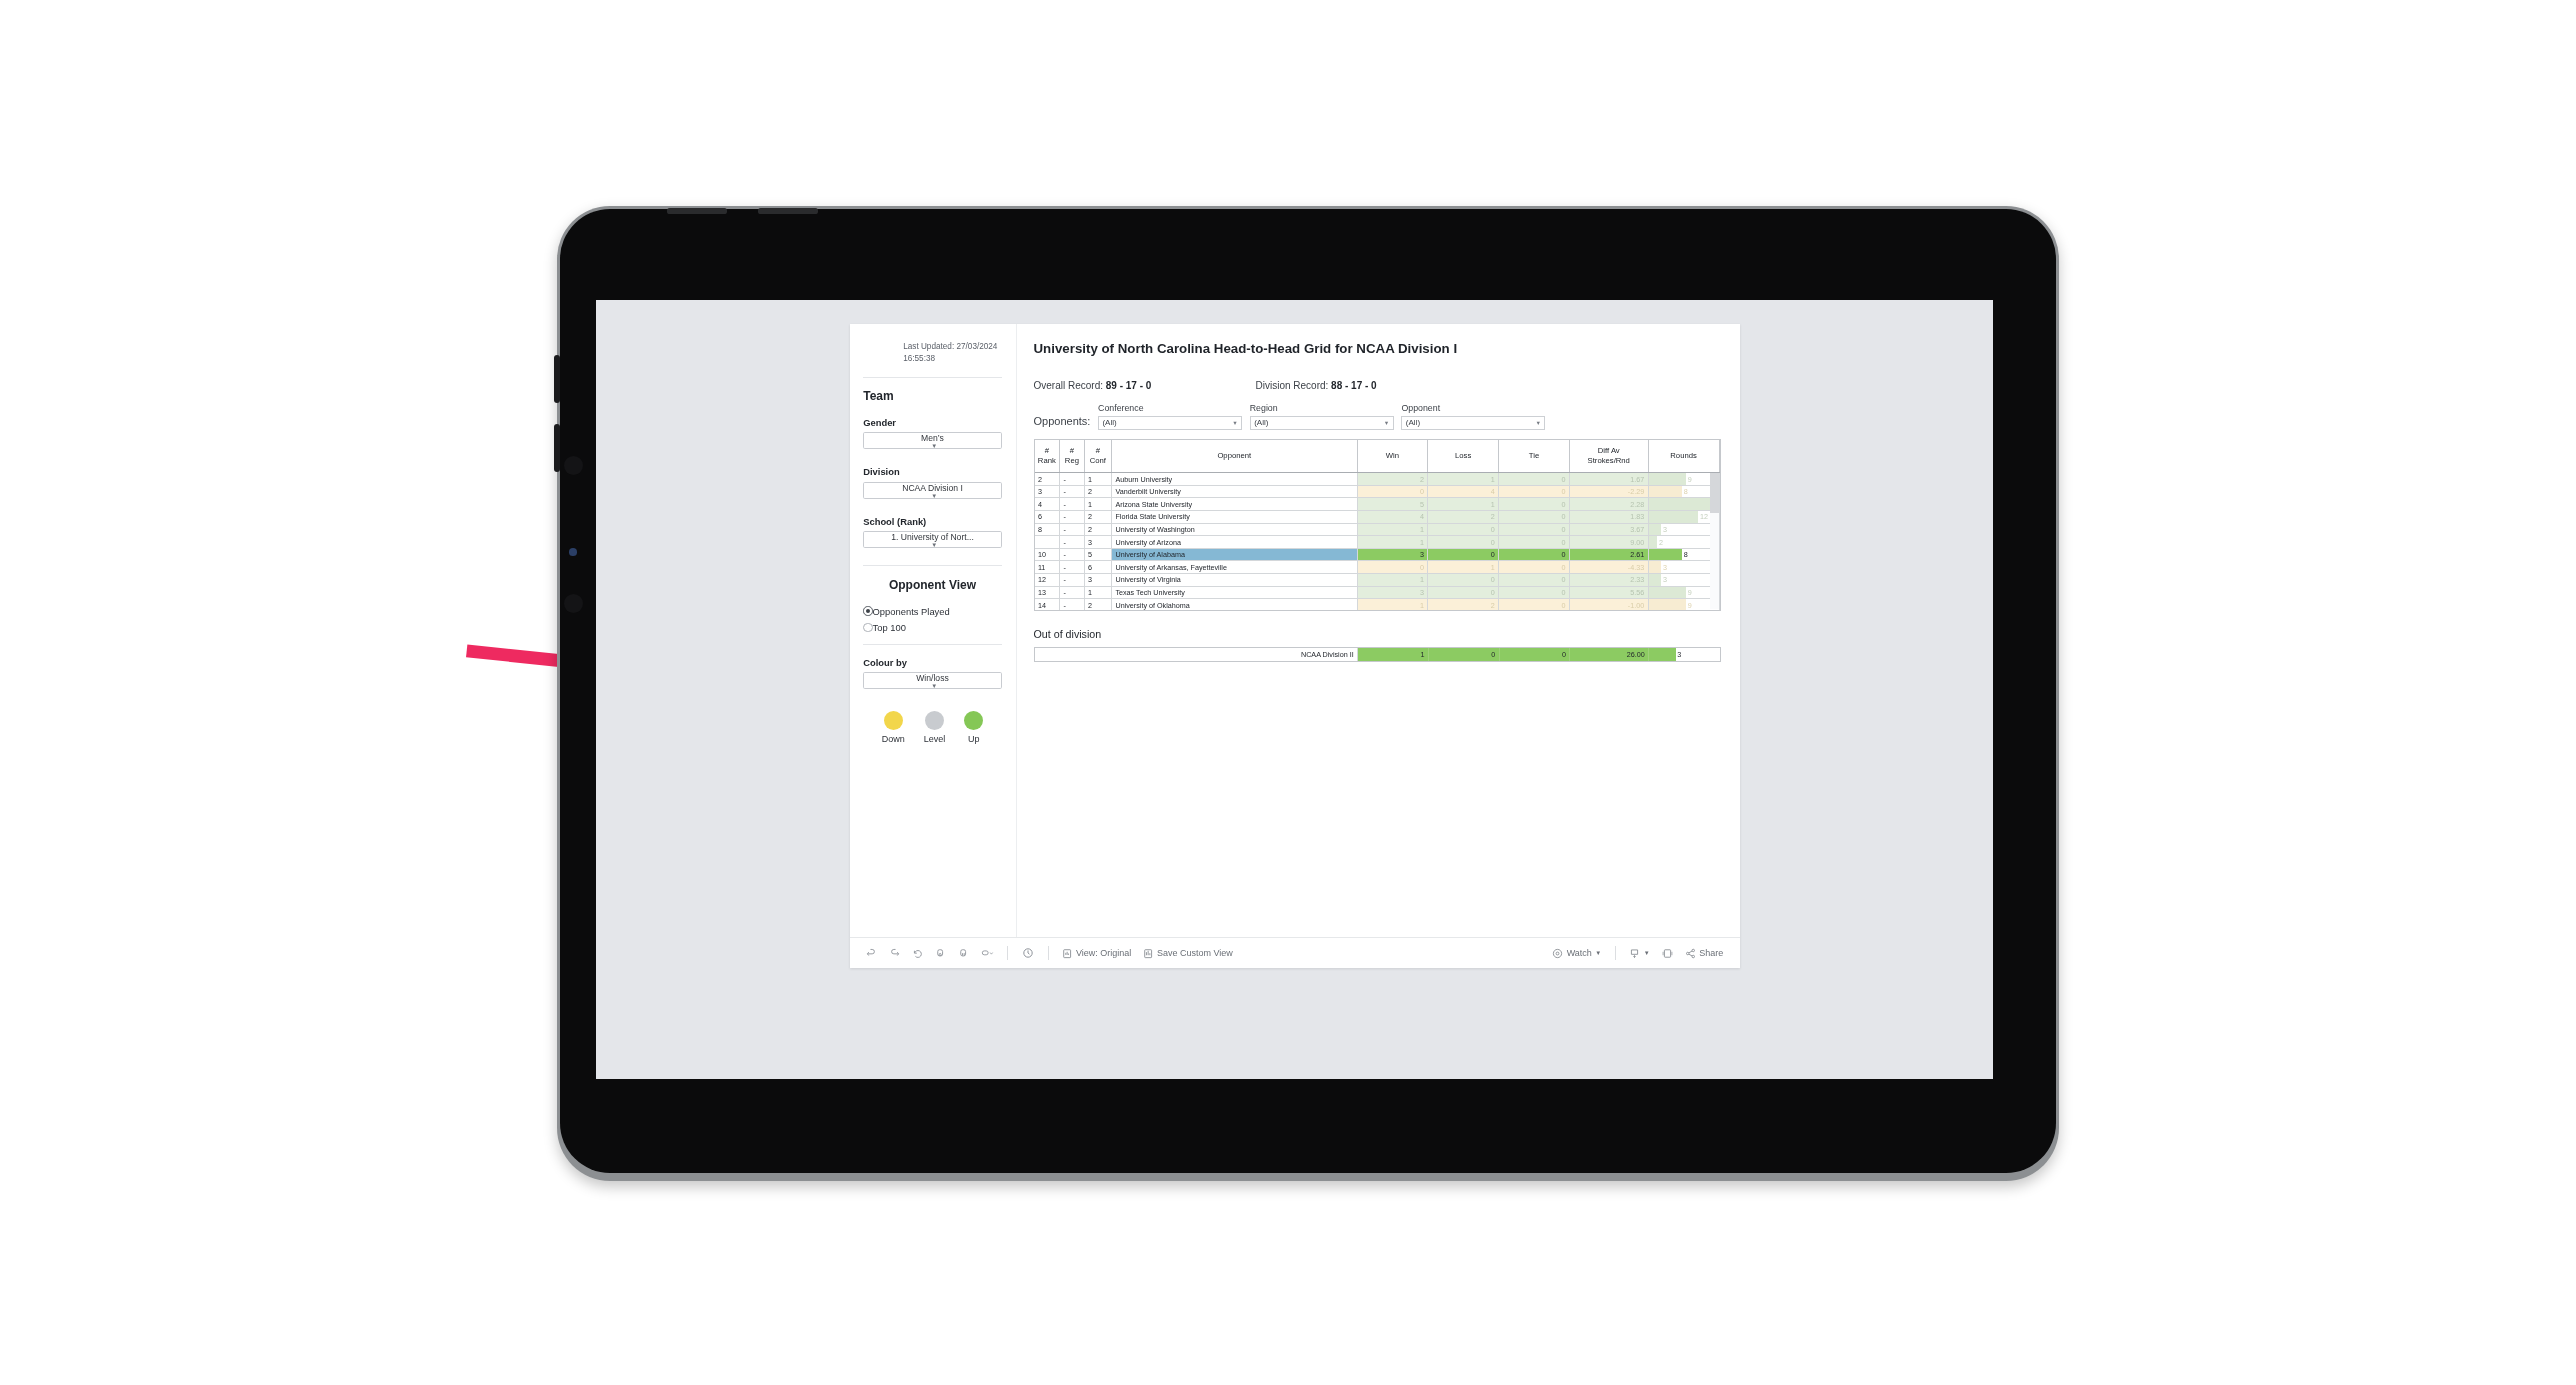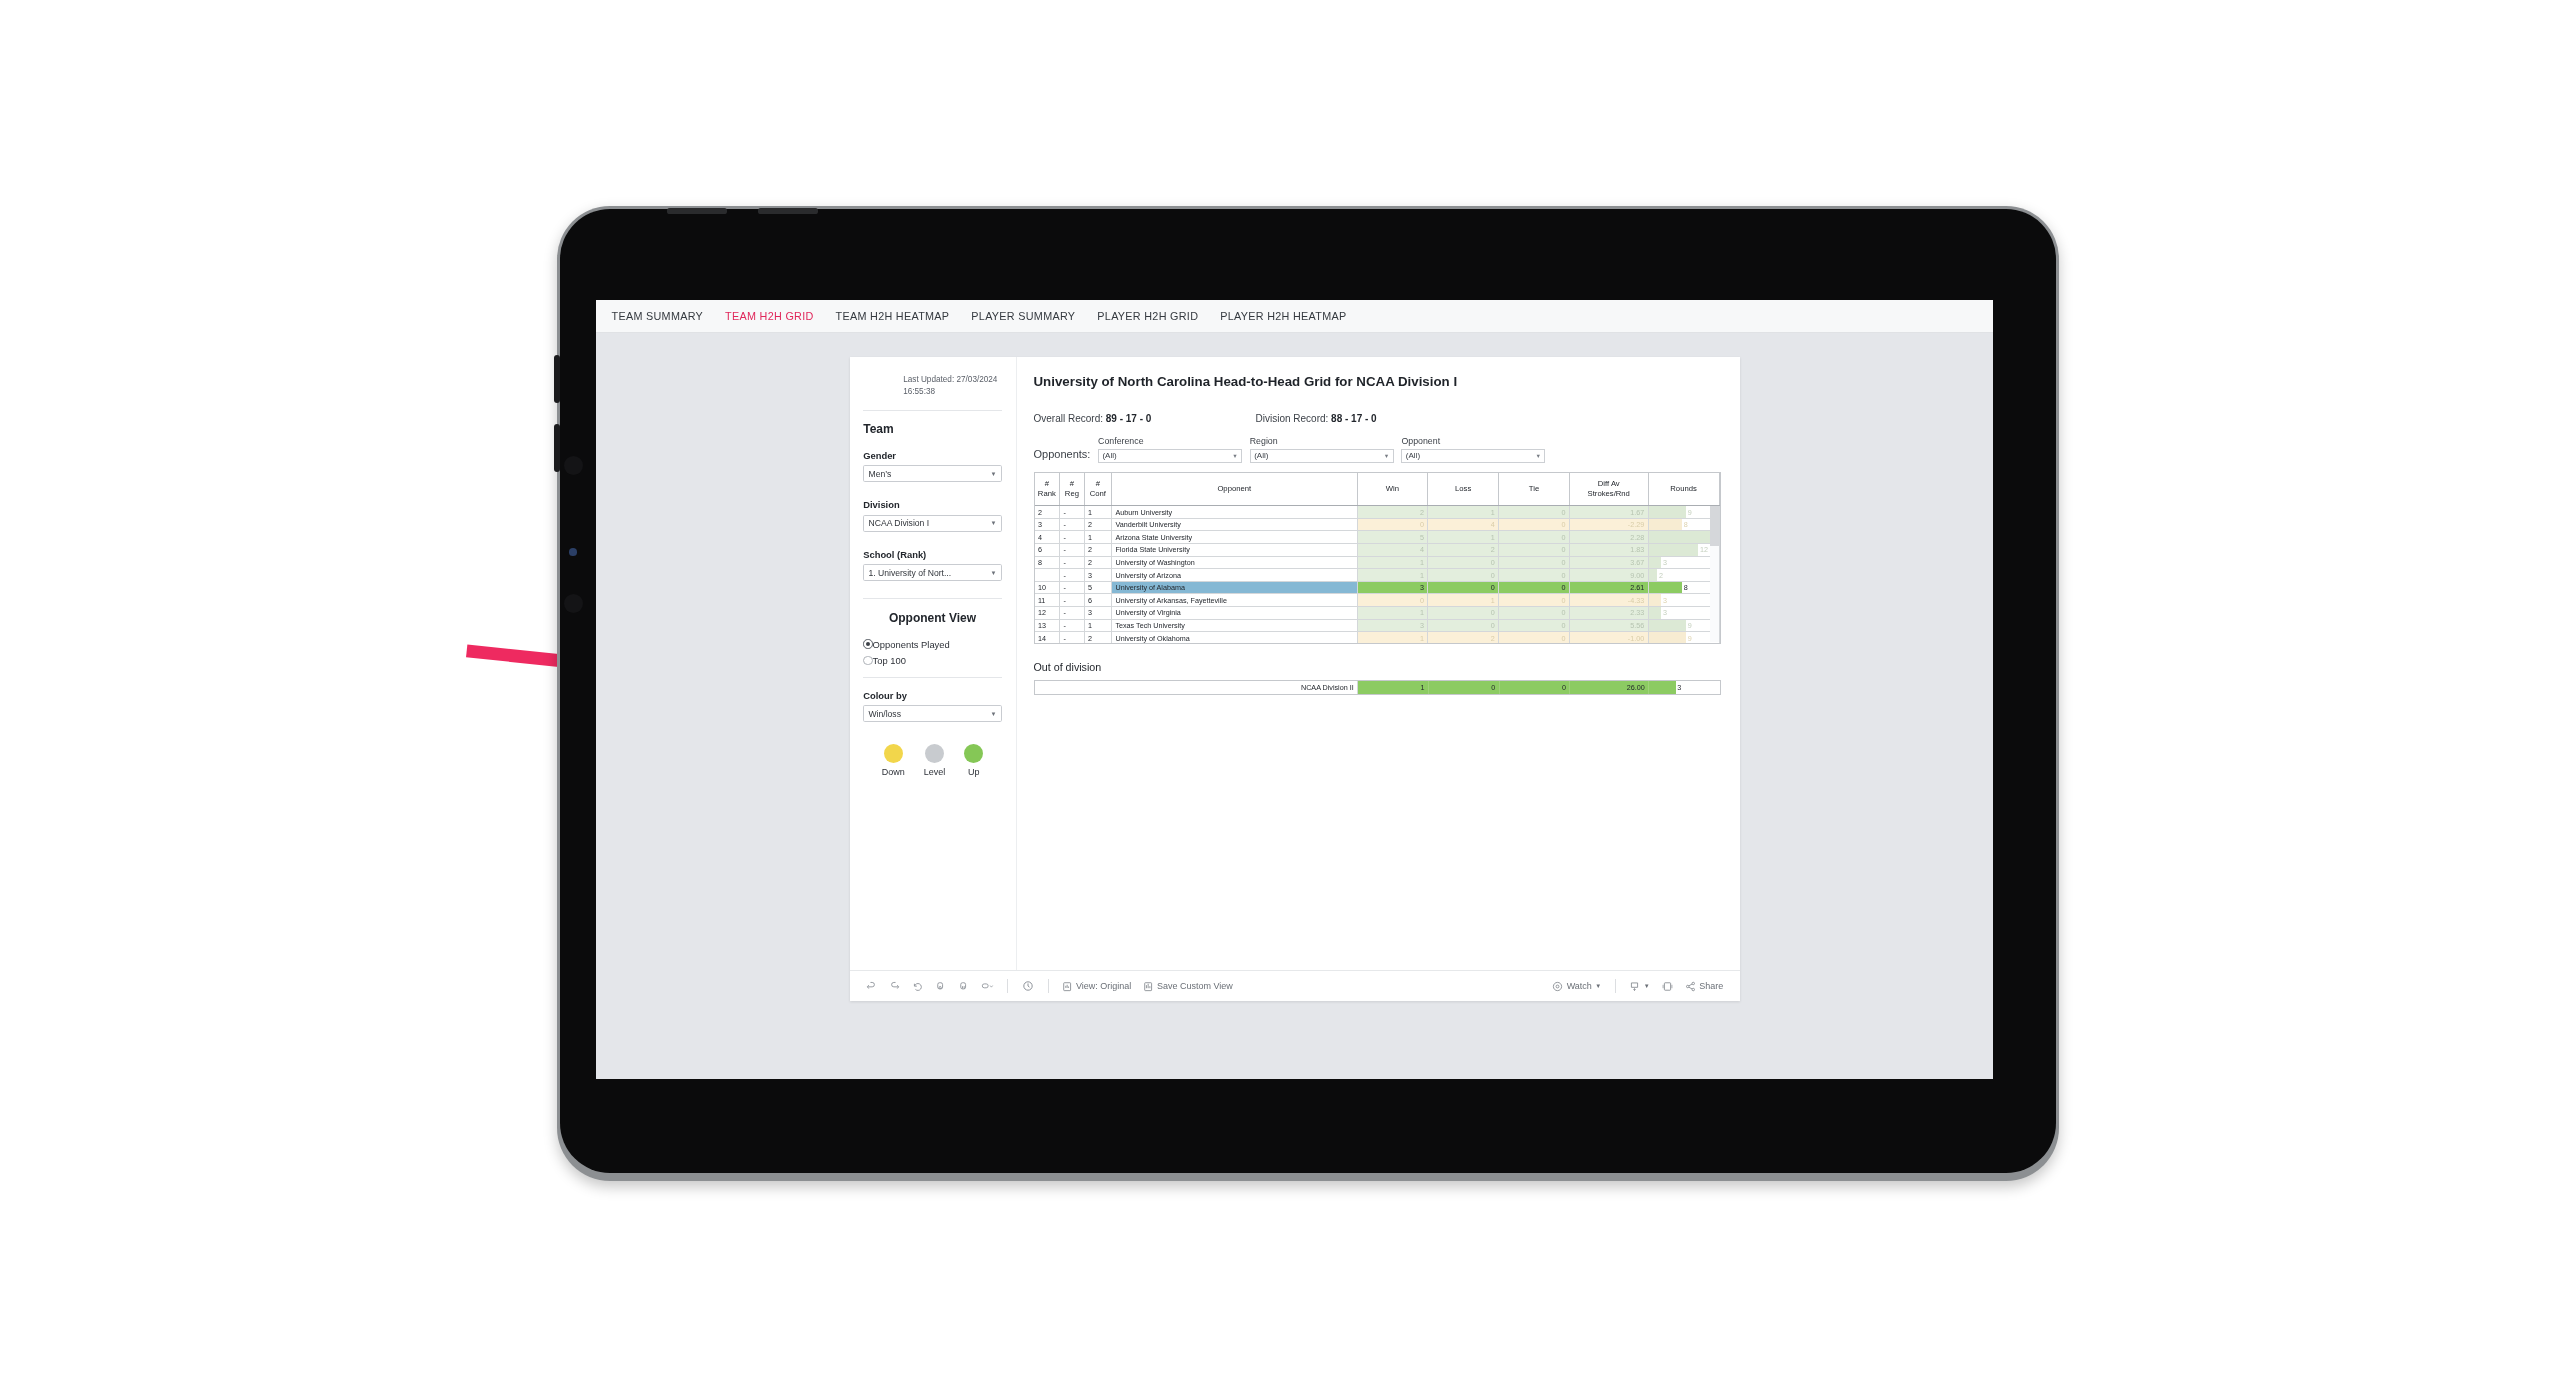--- a/index.html
+++ b/index.html
@@ -98,21 +98,21 @@
   }
   .updated { font-size: 8.2px; color:#5b6069; line-height:1.5;padding-left:40px; }
   .hr { height:0.9px; background:#e4e6e9; margin: 11px 0 12px 0; }
   .side h3 { font-size: 12px; font-weight:700; color:#22262c; margin-bottom: 13.7px; }
   .side h3.center { text-align:center; }
   .field-label { font-size: 9.4px; font-weight:700; color:#22262c; margin-bottom: 4.3px; }
   .select {
     height: 17px; border:0.9px solid #c9ccd1; background:#fff; border-radius:1.7px;
     display:flex; align-items:center; padding: 0 4.3px; font-size:8.6px; color:#31353b;
     justify-content:space-between; cursor:pointer; margin-bottom: 17px;
-    white-space:nowrap; overflow:hidden;
+    white-space:nowrap; overflow:hidden;flex-direction:column;
   }
   .select .caret { font-size: 6px; color:#6d727a; margin-left:3.4px; }
   .radio-row { display:flex; align-items:center; gap:0; margin-bottom: 5.2px; font-size:9.4px; }
   .radio {
     width:9.4px; height:9.4px; border-radius:50%; border:1.2px solid #aeb2b8; background:#fff;
     flex:0 0 9.4px; position:relative;
   }
   .radio.on { border-color:#565b63; }
   .radio.on::after {
     content:""; position:absolute; left:1.7px; top:1.7px; width:4.3px; height:4.3px;
@@ -221,28 +221,20 @@
       <div class="side-btn" style="left:-6px; top:215px; width:6px; height:48px;"></div>
       <div class="lens" style="left:3.4px; top:247px; width:19px; height:19px;"></div>
       <div class="lens blue" style="left:8.6px; top:339px; width:7.7px; height:7.7px;"></div>
       <div class="lens" style="left:3.4px; top:385px; width:19px; height:19px;"></div>
     </div>
   </div>
 
   <div class="screen">
 
 
-    <div class="subnav">
-      <div class="subnav-item">TEAM SUMMARY</div>
-      <div class="subnav-item active">TEAM H2H GRID</div>
-      <div class="subnav-item">TEAM H2H HEATMAP</div>
-      <div class="subnav-item">PLAYER SUMMARY</div>
-      <div class="subnav-item">PLAYER H2H GRID</div>
-      <div class="subnav-item">PLAYER H2H HEATMAP</div>
-    </div>
 
     <div class="workspace">
       <div class="viz-card">
         <div class="viz-main">
 
           <div class="side">
             <div class="updated">Last Updated: 27/03/2024 16:55:38</div>
             <div class="hr"></div>
             <h3>Team</h3>
 

